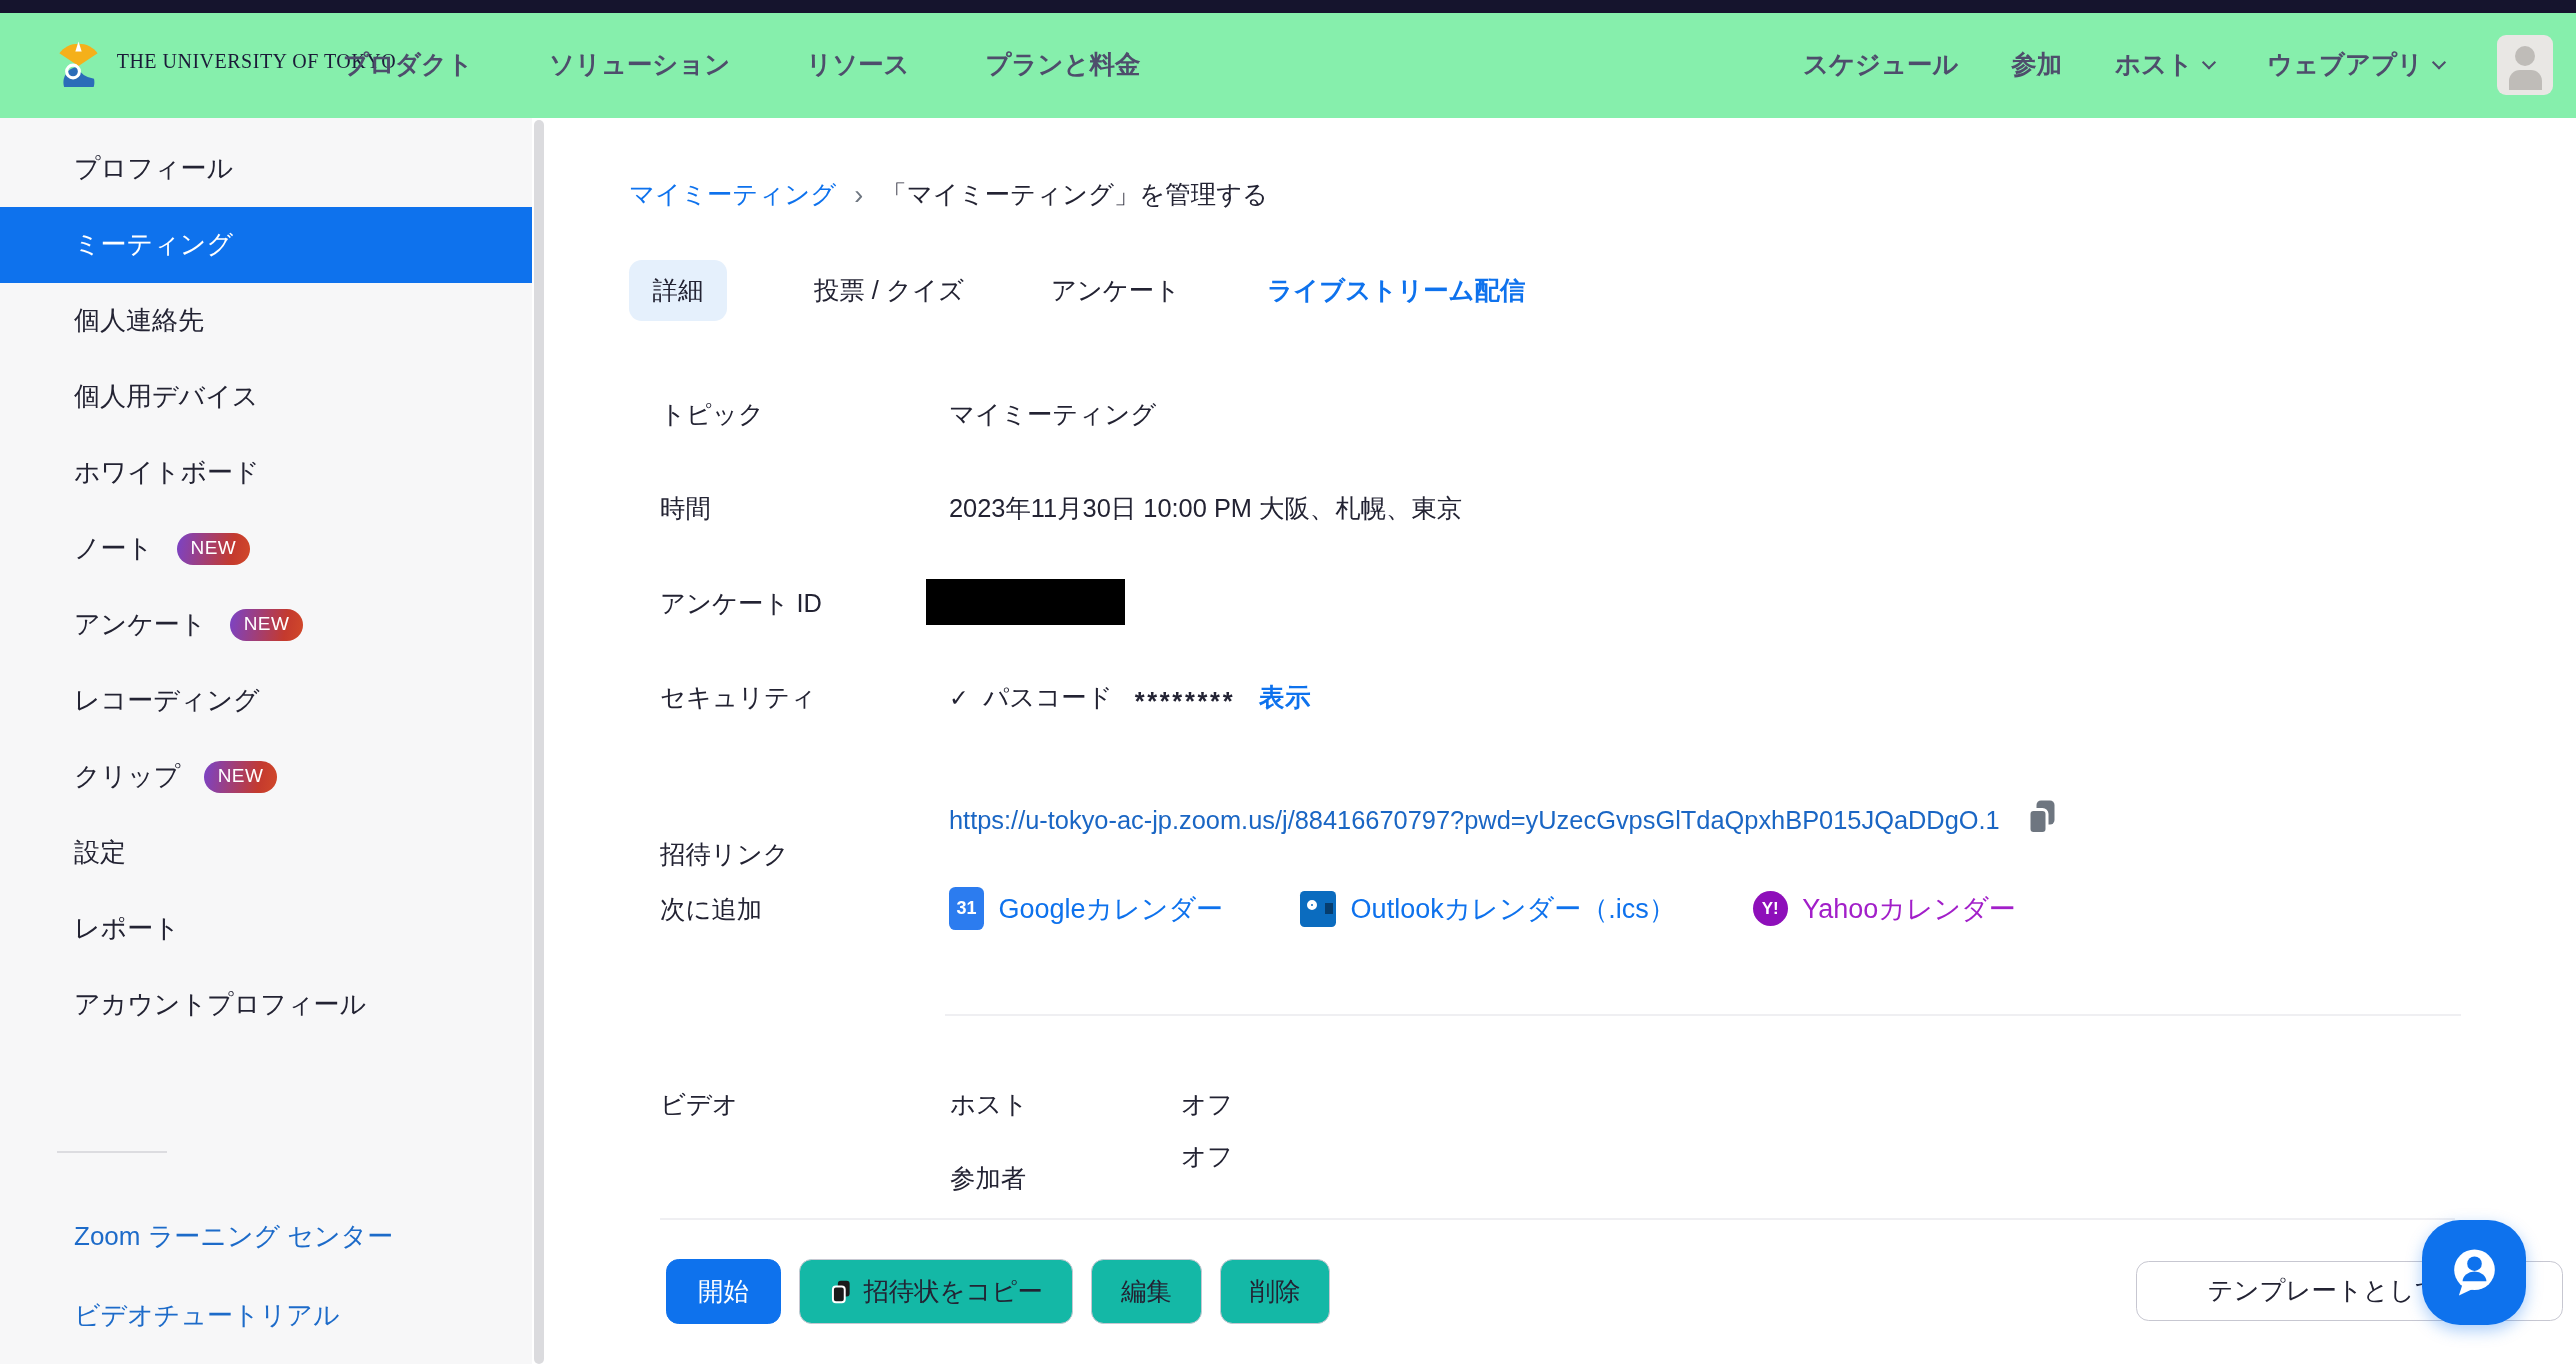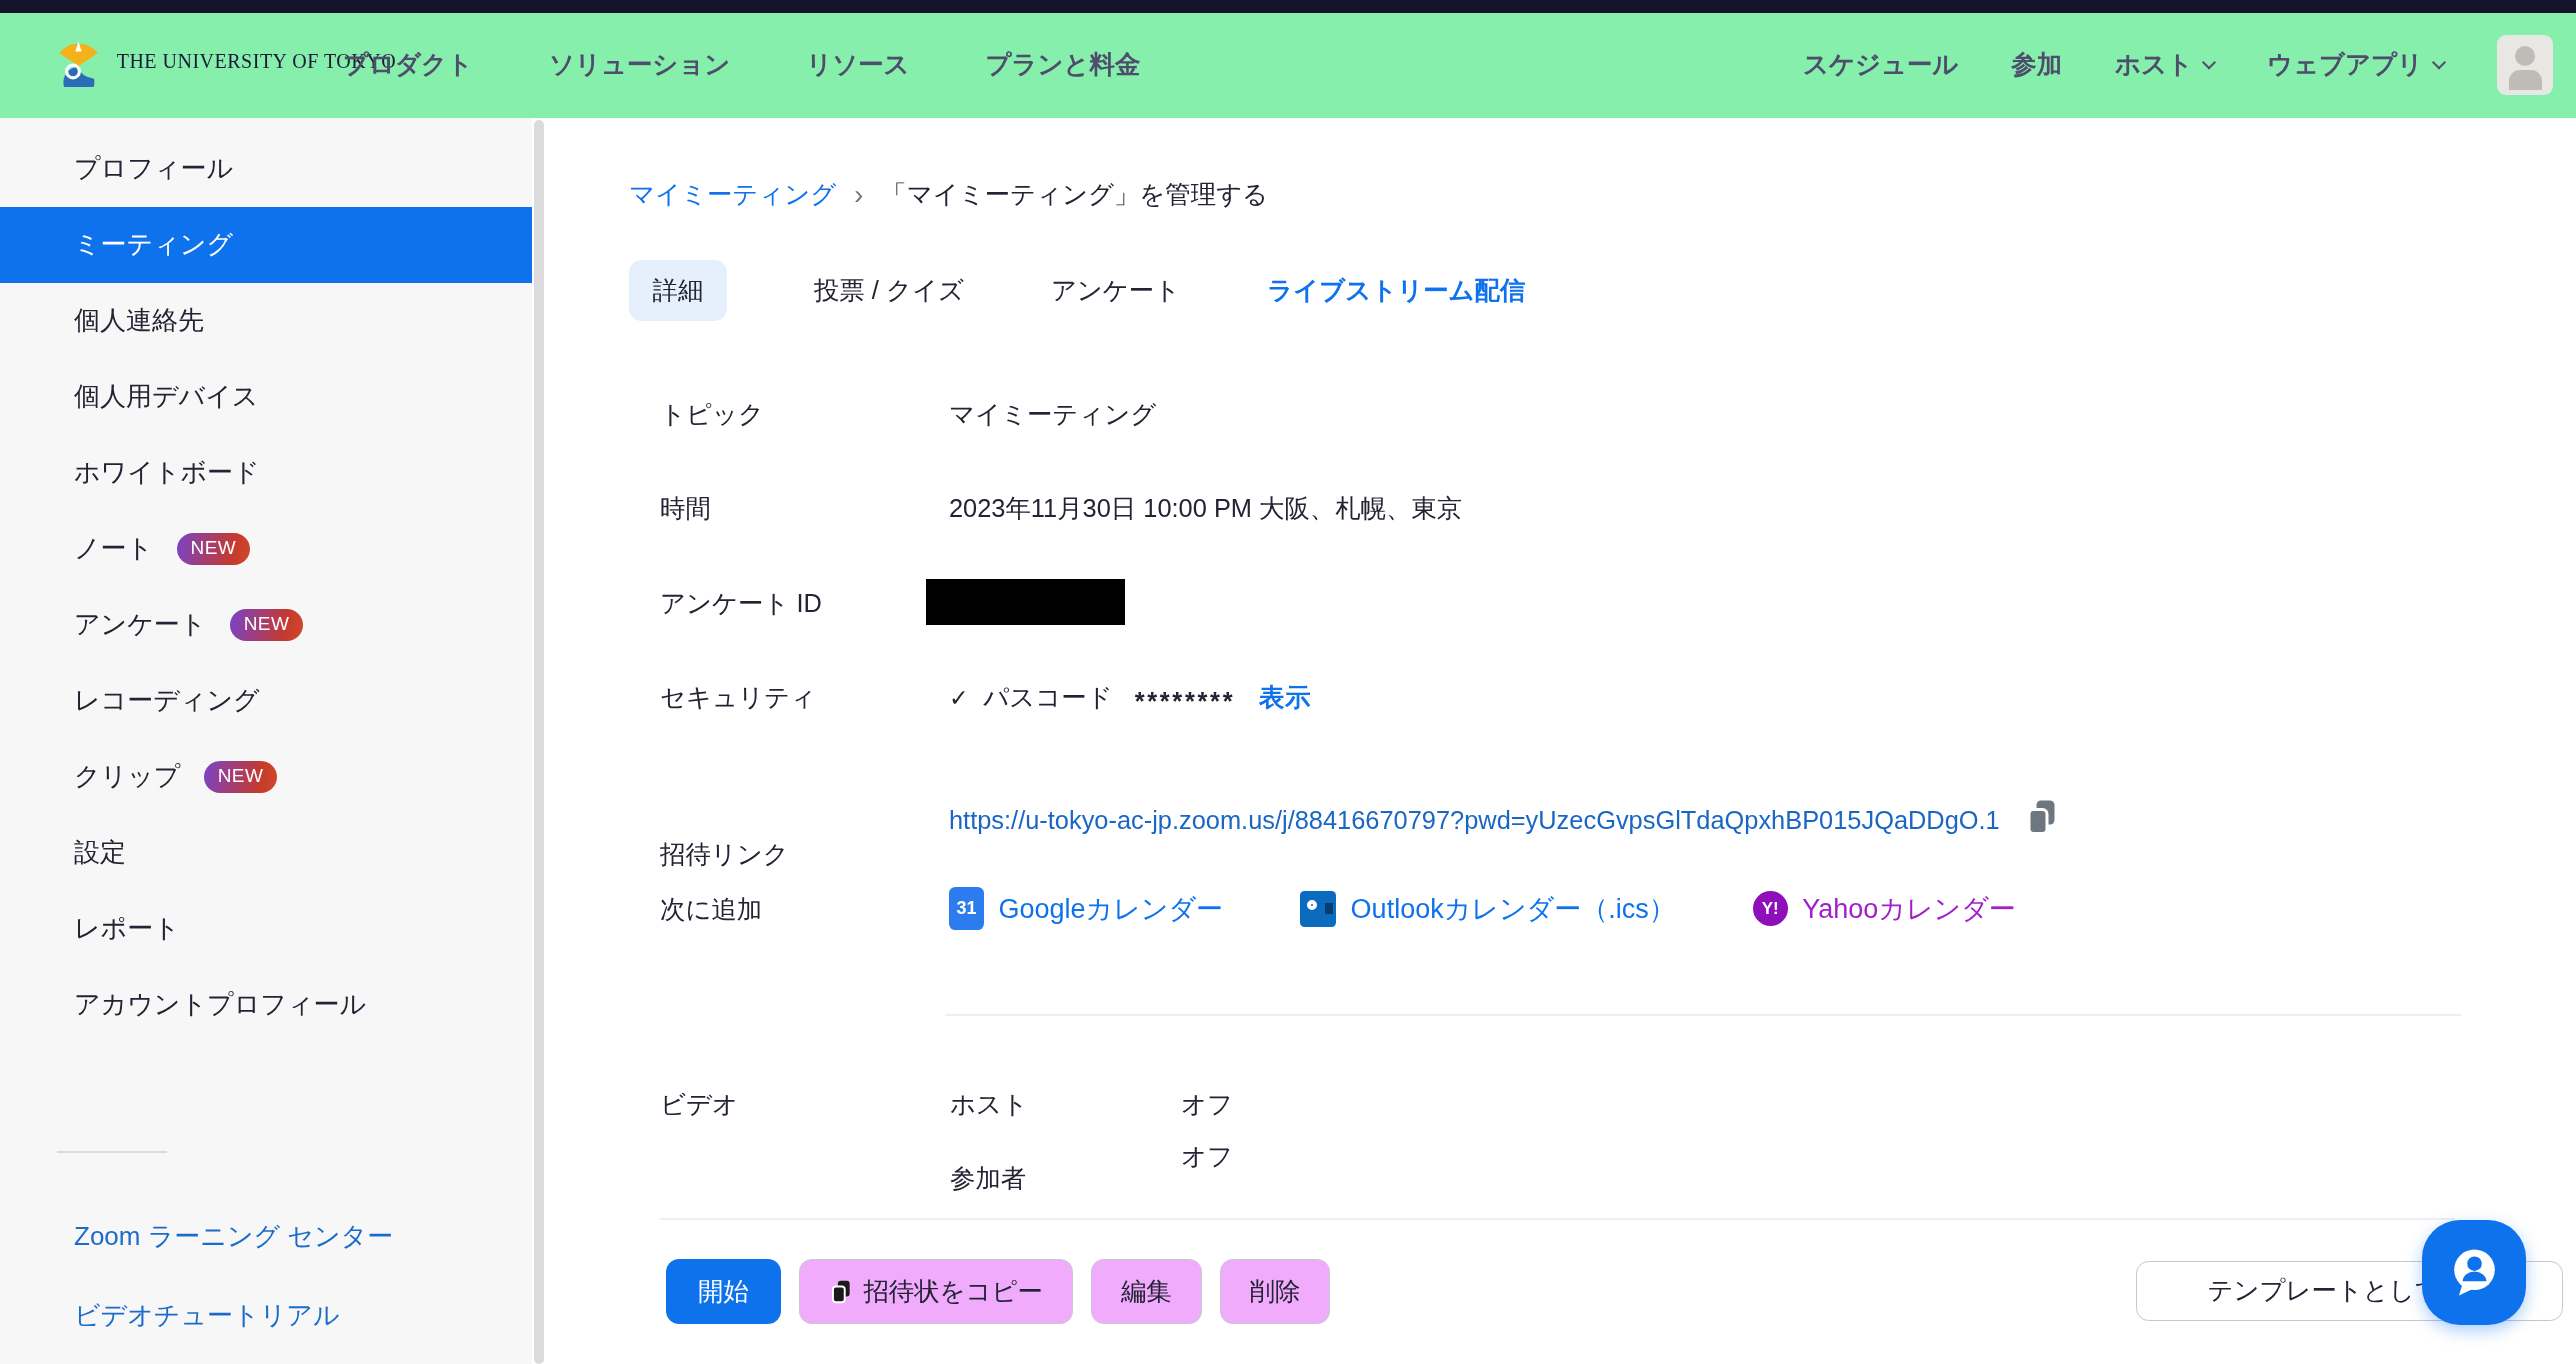--- a/index.html
+++ b/index.html
@@ -74,21 +74,21 @@
 
   .divider { position:absolute; height:1.8px; background:#EFEFF2; }
   .d1 { left:400px; top:896px; width:1516px; }
   .d2 { left:115px; top:1100px; width:1795px; }
 
   .vlabel { position:absolute; left:405px; font-size:25.4px; }
   .vvalue { position:absolute; left:636px; font-size:25.4px; }
 
   .btnrow { position:absolute; left:121px; top:1141px; display:flex; gap:18px; }
   .btn { height:65px; border-radius:12.7px; font-size:25.4px; display:flex; align-items:center; justify-content:center;
-         padding:12px 29px; cursor:pointer; background:#f0abfc; border:1.8px solid #C7C7D1; color:#232333; white-space:nowrap; }
+         padding:12px 29px; cursor:pointer; background:#14b8a6; border:1.8px solid #C7C7D1; color:#232333; white-space:nowrap; }
   .btn.primary { background:#0E72ED; border-color:#0E72ED; color:#fff; padding:0 31px; }
   .btn .bicon { margin-right:11px; display:flex; }
   .save-btn { position:absolute; left:1591px; top:1143px; width:427px; height:60px; border-radius:12.7px; background:#fff;
               border:1.8px solid #C7C7D1; font-size:25.4px; display:flex; align-items:center; justify-content:center;
               cursor:pointer; white-space:nowrap; }
 
   .float-btn { position:absolute; left:2422px; top:1220px; width:104px; height:105px; border-radius:38px;
                background:#0E72ED; display:flex; align-items:center; justify-content:center; cursor:pointer;
                box-shadow:0 5.4px 16.3px rgba(14,114,237,.35); z-index:50; }
 </style>

